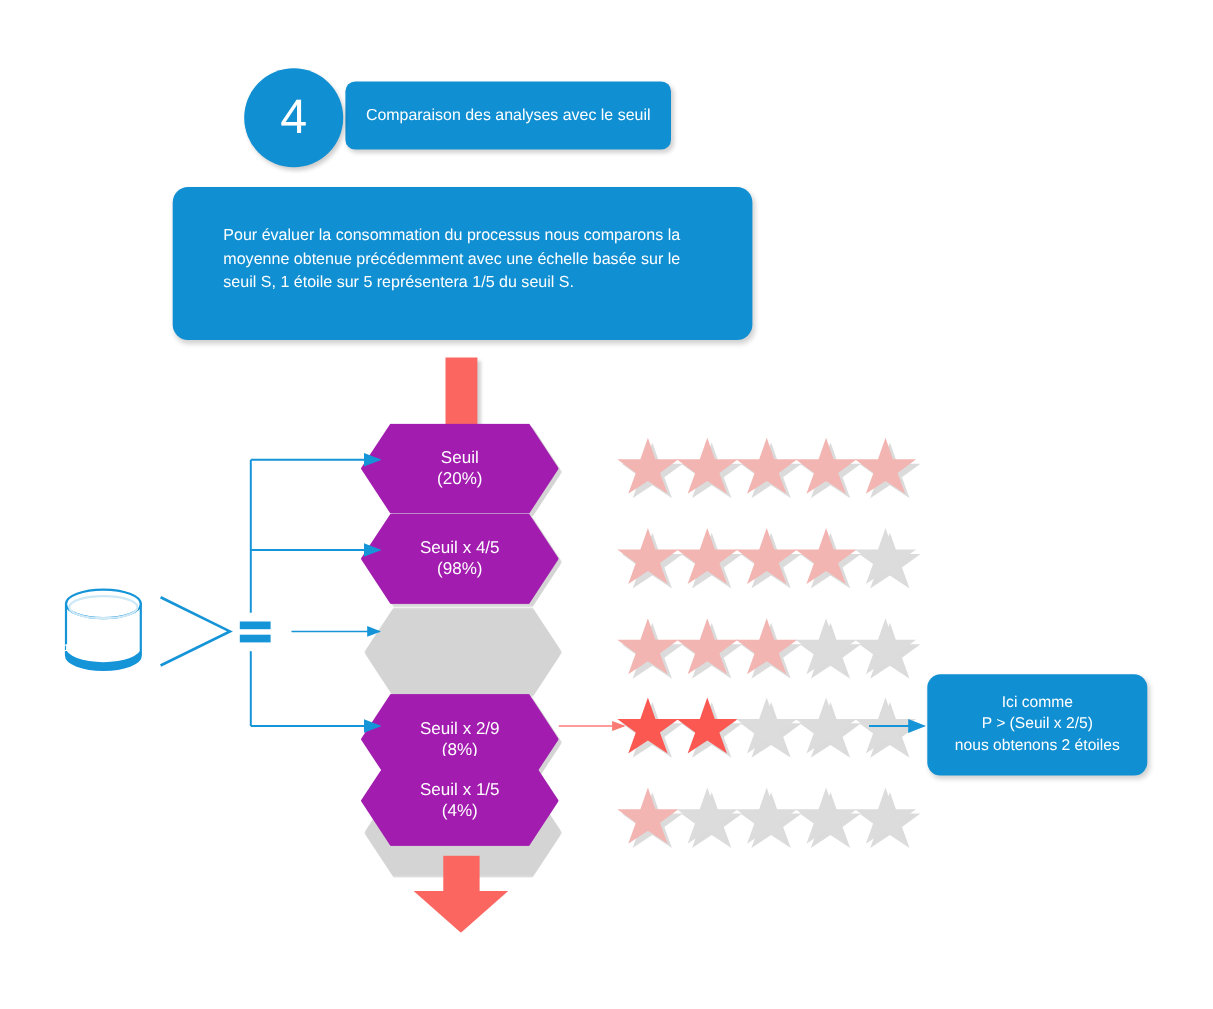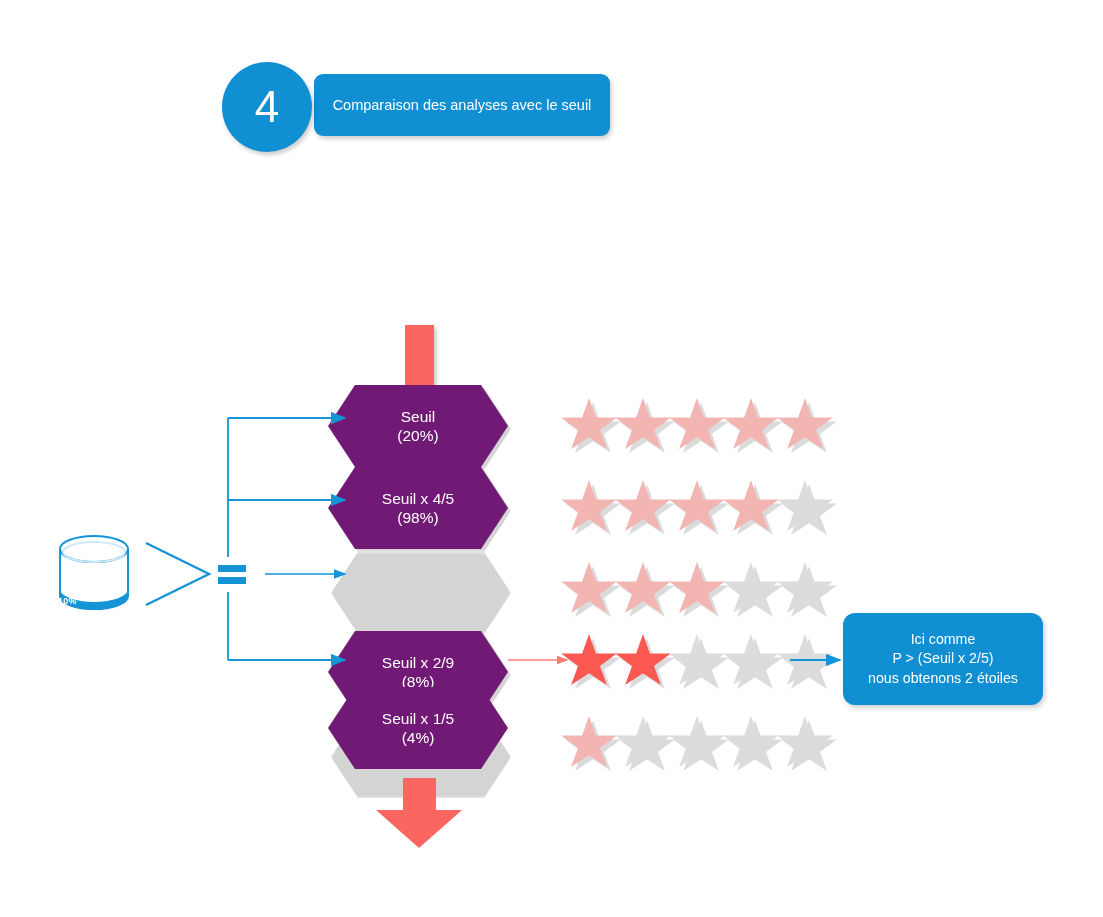--- a/index.html
+++ b/index.html
@@ -98,21 +98,21 @@
     clip-path: polygon(27.5% 0%, 66% 0%, 66% 41%, 100% 41%, 50% 100%, 0% 41%, 27.5% 41%);
     filter: blur(1.5px);
     z-index: -1;
   }
   
   .hex {
     position: absolute;
     left: 328px;
     width: 180px;
     height: 82px;
-    background: #701a75;
+    background: #a21caf;
     clip-path: polygon(15% 0%, 85% 0%, 100% 50%, 85% 100%, 15% 100%, 0% 50%);
     color: #ffffff;
     display: flex;
     flex-direction: column;
     align-items: center;
     justify-content: center;
     font-size: 15.5px;
     line-height: 19px;
     text-align: center;
   }
@@ -158,21 +158,21 @@
     box-shadow: 2px 3px 5px rgba(0,0,0,0.18);
   }
   
   .db {
     position: absolute;
     left: 58px; top: 534px;
     width: 72px; height: 80px;
   }
   .db-label {
     position: absolute;
-    left: 58px; top: 596px;
+    left: 58px; top: 584px;
     width: 72px;
     text-align: left;
     color: #ffffff;
     font-size: 9px;
     font-weight: bold;
     letter-spacing: 0.2px;
     z-index: 4;
   }
   svg.overlay {
     position: absolute;
@@ -185,20 +185,21 @@
 </style>
 </head>
 <body>
 
 <div class="stage">
 
   <div class="step-circle">4</div>
 
   <div class="title-box">Comparaison des analyses avec le seuil</div>
 
+  <div class="desc-box">Pour évaluer la consommation du processus nous comparons la moyenne obtenue précédemment  avec une échelle basée sur le seuil S, 1 étoile sur 5 représentera 1/5 du seuil S.</div>
 
   <div class="funnel-top"></div>
 
   <div class="hex-shadow" style="top:388px"></div>
   <div class="hex-shadow" style="top:470px"></div>
   <div class="hex-shadow" style="top:552px"></div>
   <div class="hex-shadow" style="top:634px"></div>
   <div class="hex-shadow" style="top:716px"></div>
 
   <div class="hex" style="top:385px">

